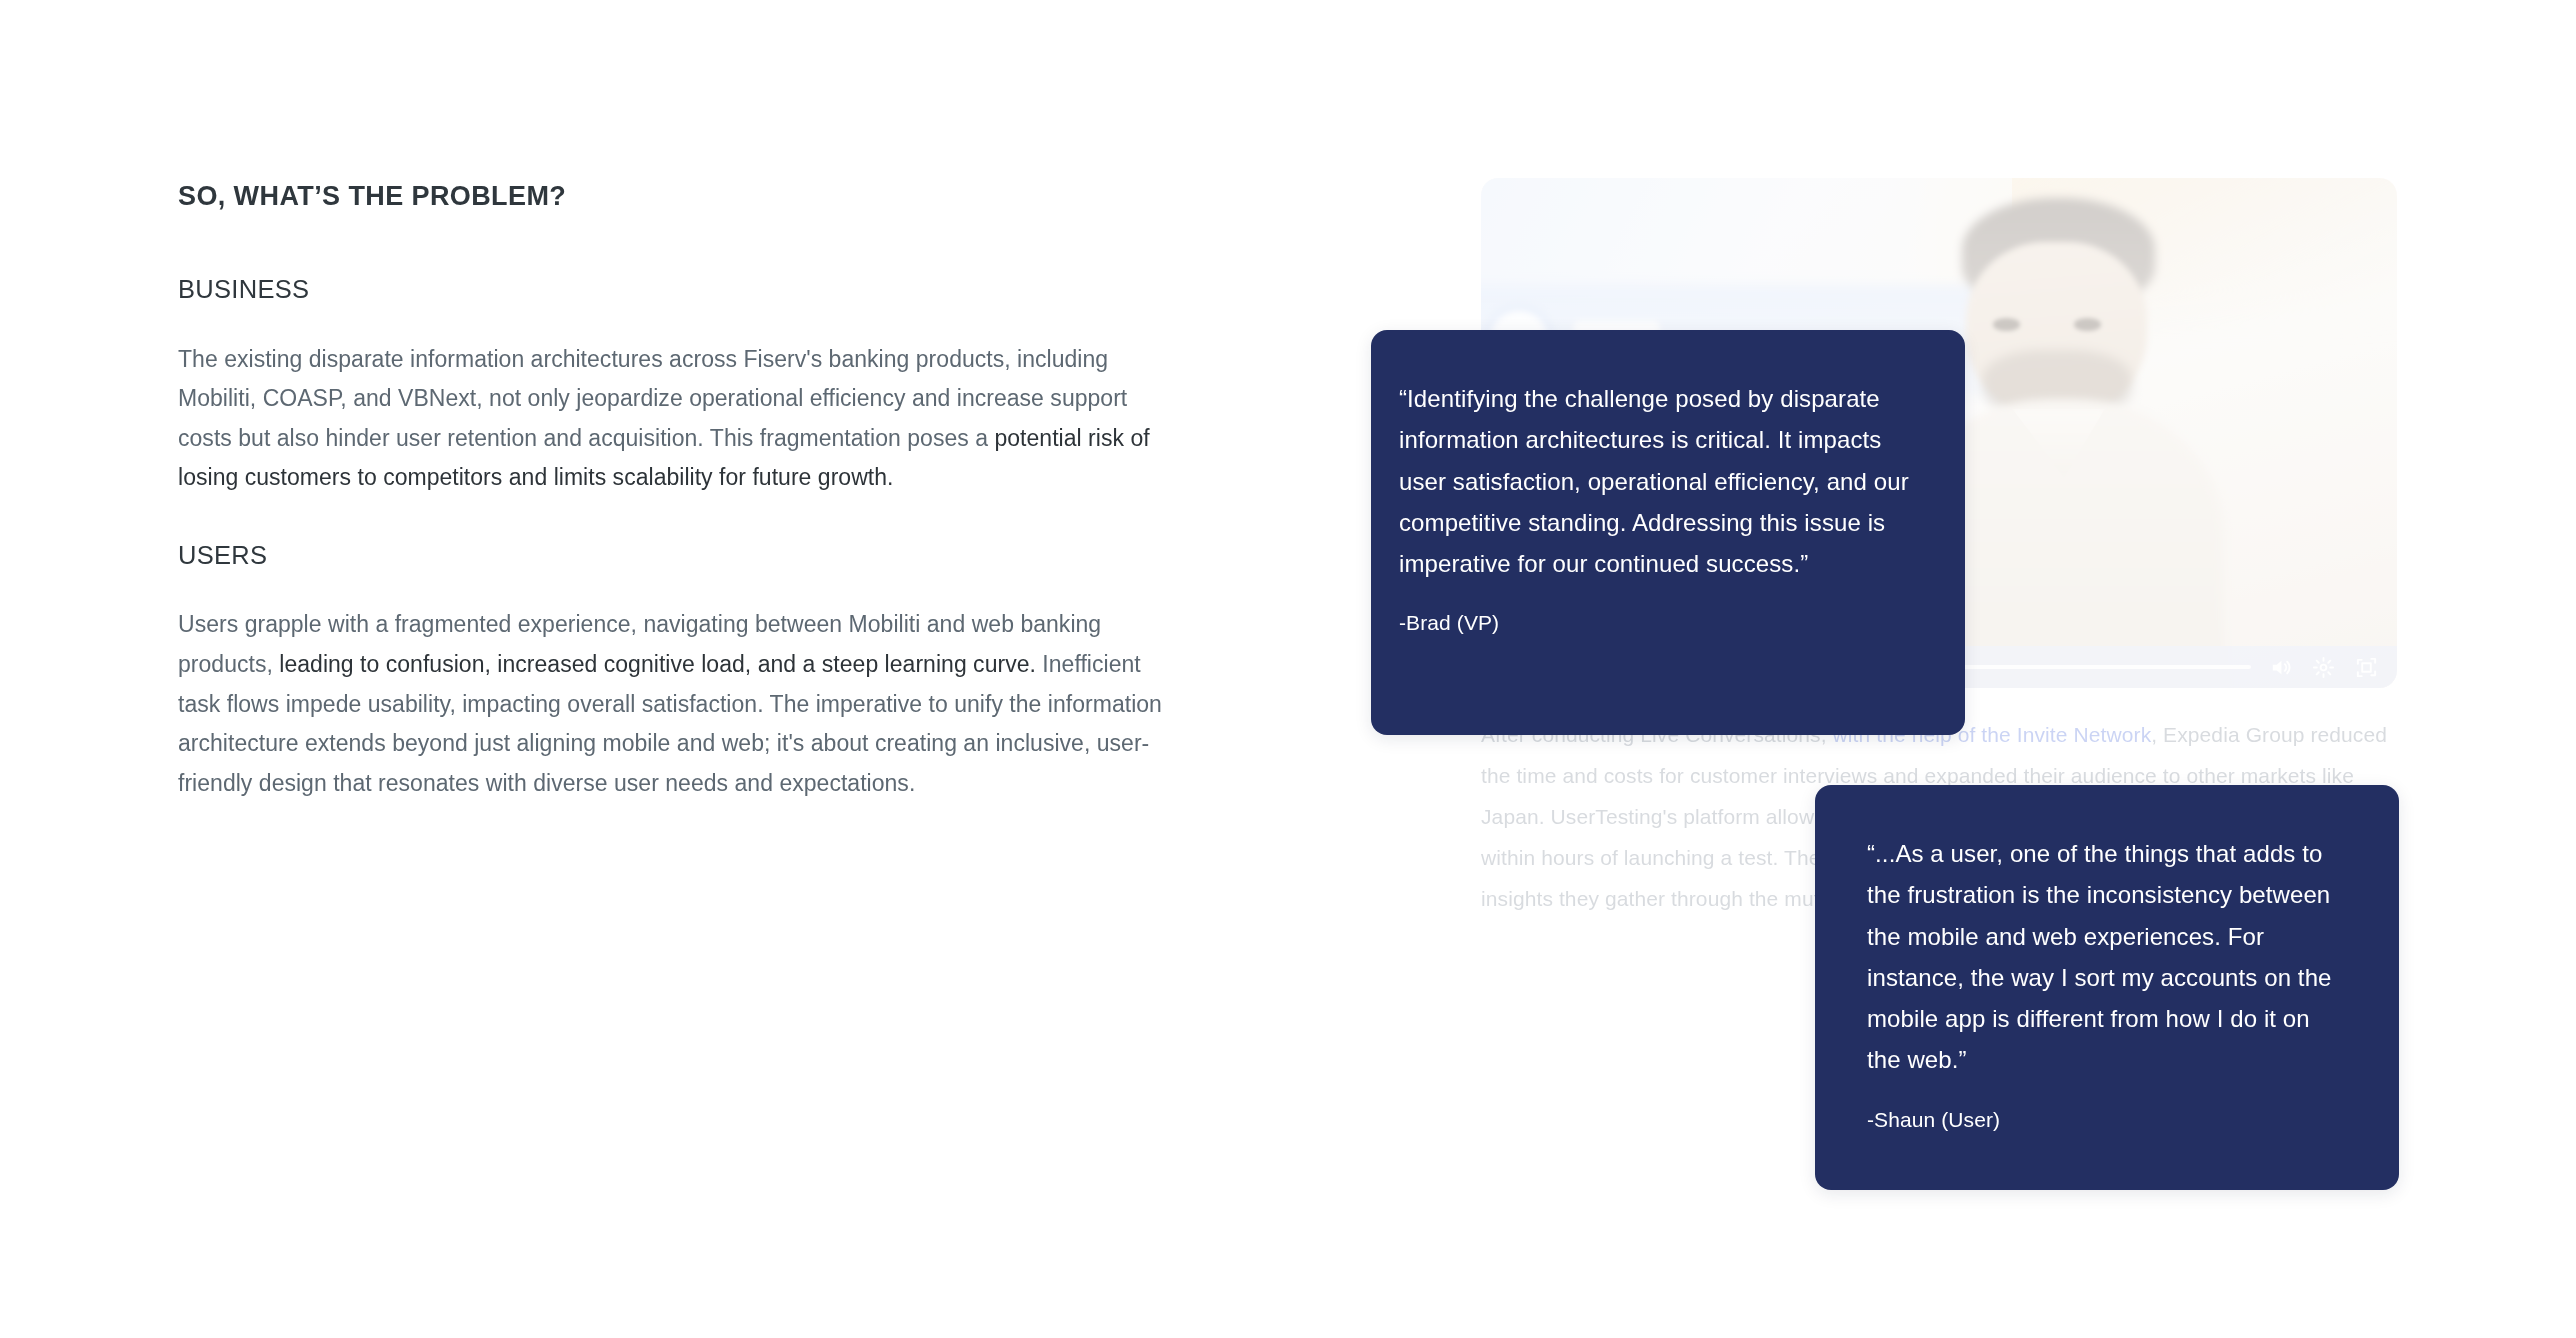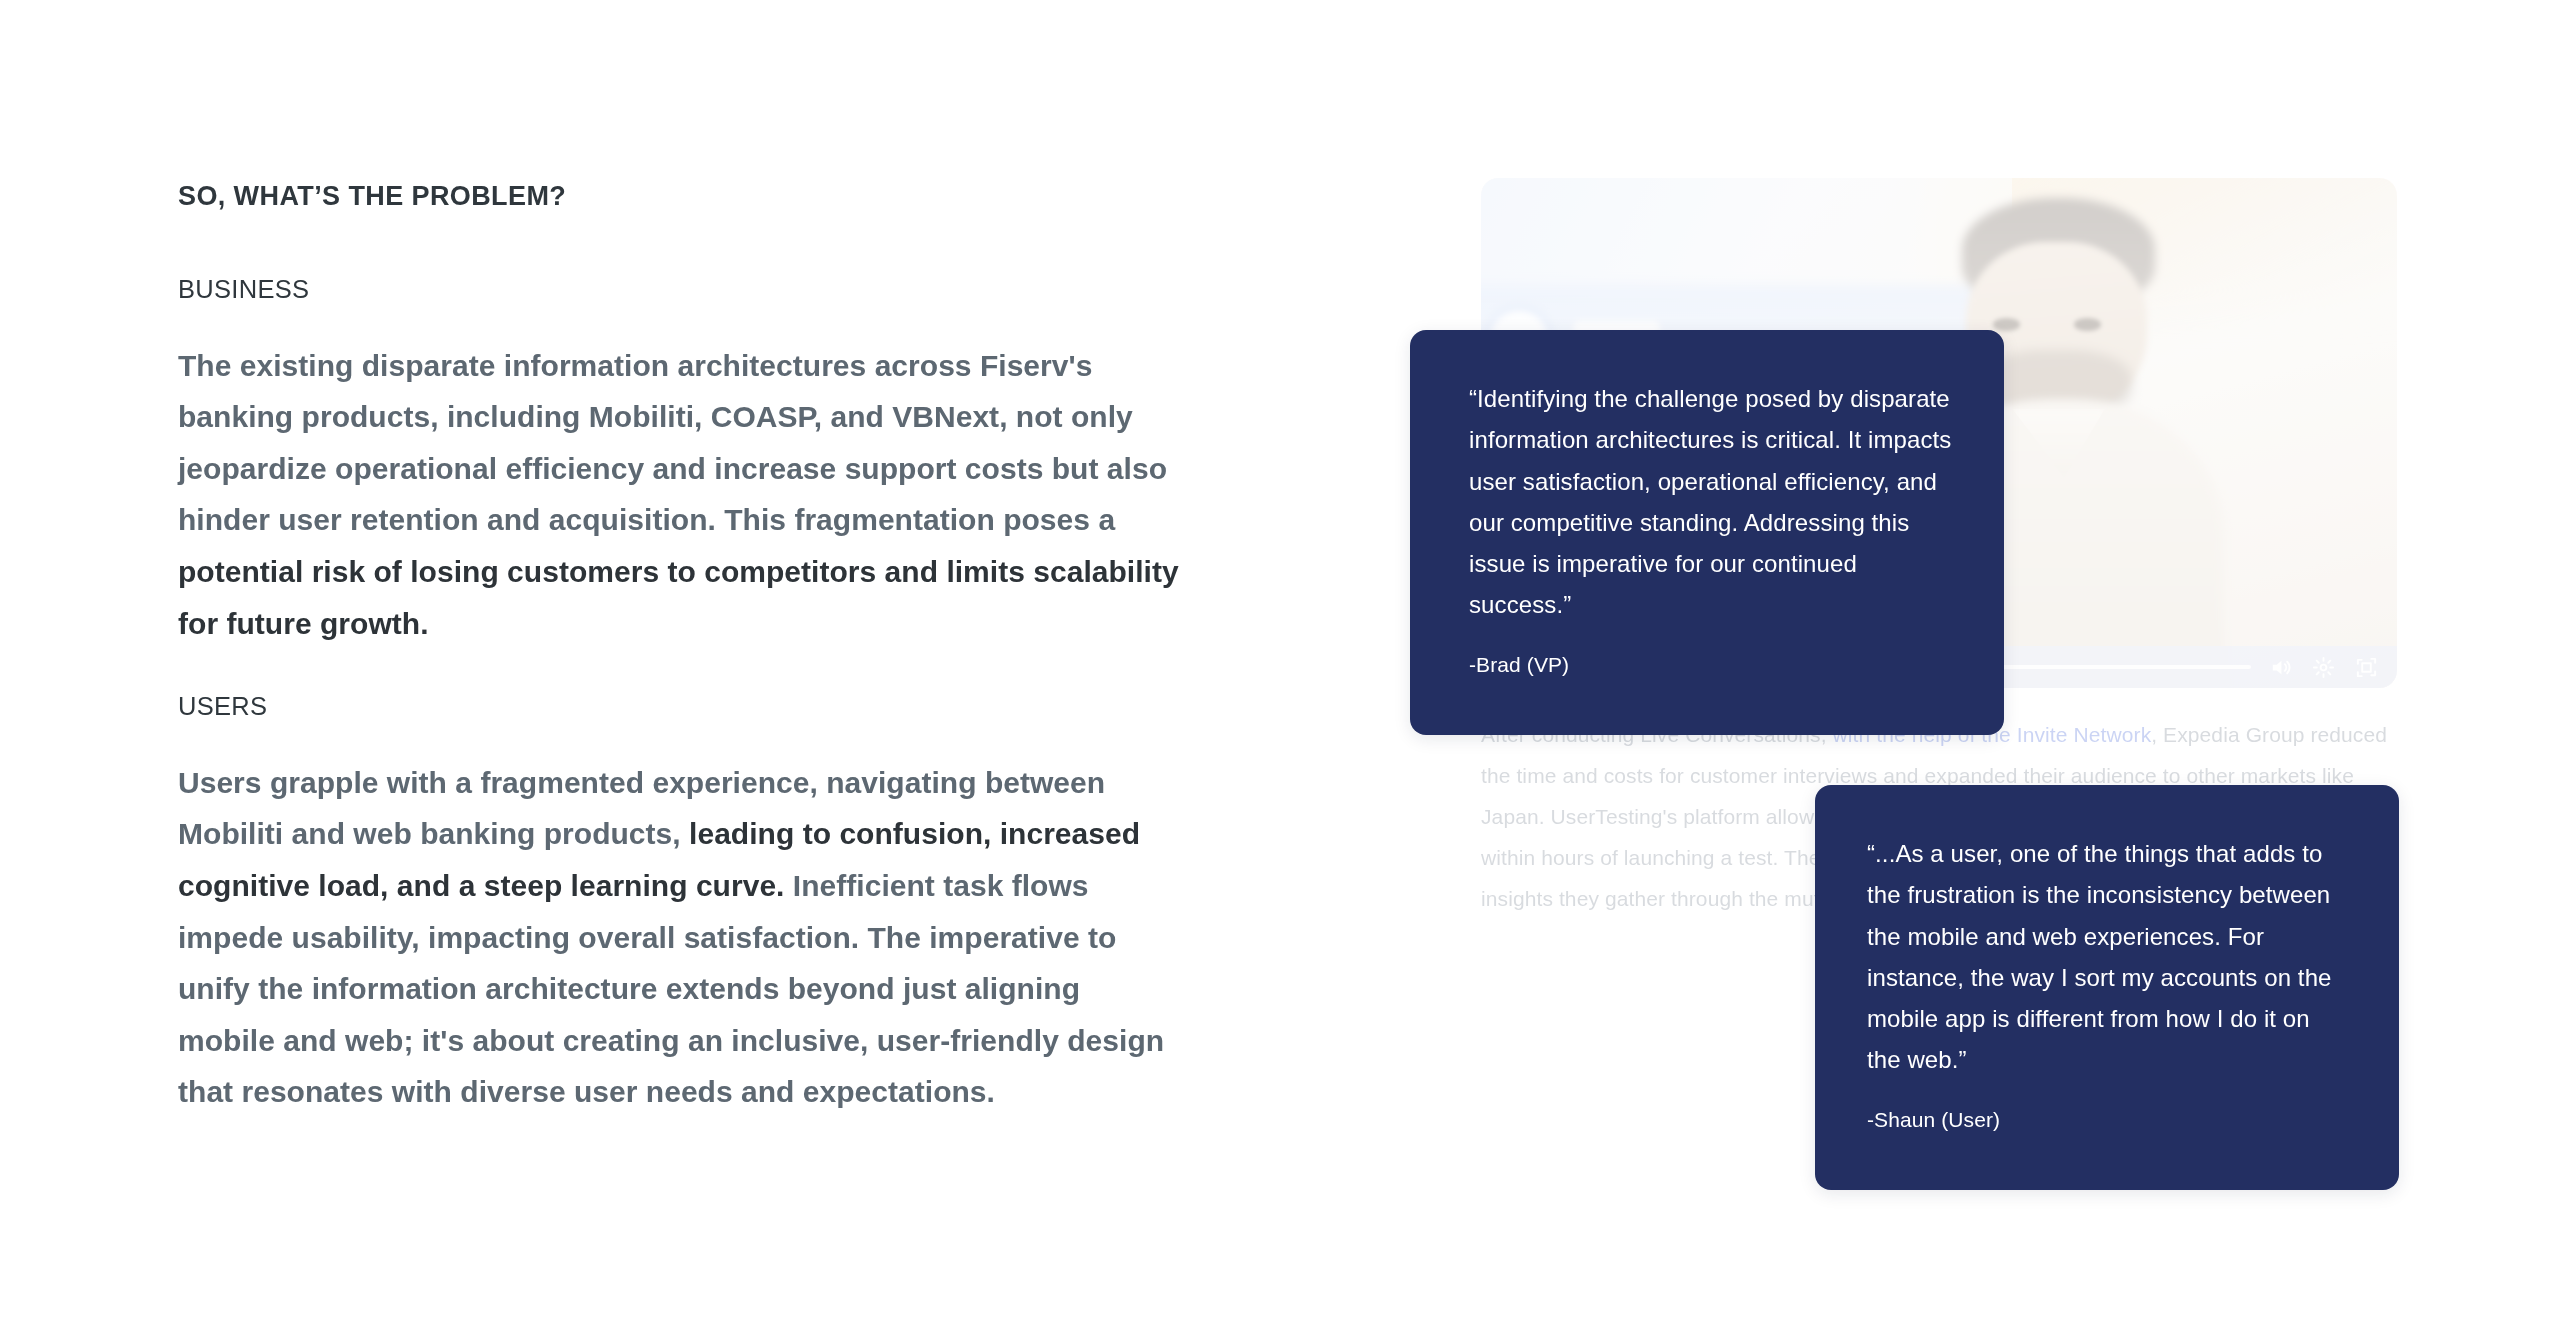--- a/index.html
+++ b/index.html
@@ -41,24 +41,24 @@
   .section-label {
     font-size: 25.5px;
     font-weight: 400;
     letter-spacing: 0.3px;
     color: #2f373d;
     line-height: 1.2;
     margin-bottom: 35px;
   }
 
   .body-para {
-    font-size: 30px;
+    font-size: 23px;
     line-height: 1.72;
     color: #5d6872;
-    font-weight: 700;
+    font-weight: 400;
     letter-spacing: 0.03px;
   }
 
   .body-para .hl {
     color: #2d3338;
   }
 
   .gap-after-para { margin-bottom: 42px; }
 
   
@@ -264,25 +264,25 @@
   
   .quote-card {
     position: absolute;
     background: #232f62;
     border-radius: 16px;
     color: #ffffff;
     box-shadow: 0 4px 17.4px rgba(20,28,60,0.10);
   }
 
   #quote-card-1 {
-    left: 1410px;
+    left: 1371px;
     top: 330px;
     width: 594px;
     height: 405px;
-    padding: 48px 52px 0 59px;
+    padding: 48px 52px 0 28px;
   }
 
   #quote-card-2 {
     left: 1815px;
     top: 785px;
     width: 584px;
     height: 405px;
     padding: 48px 52px 12px 52px;
   }
 

